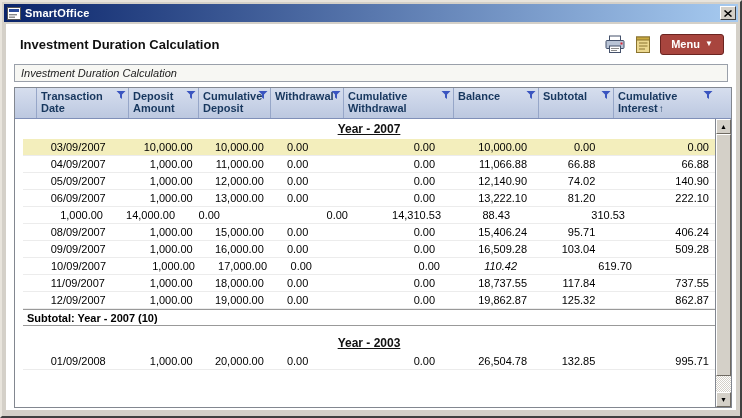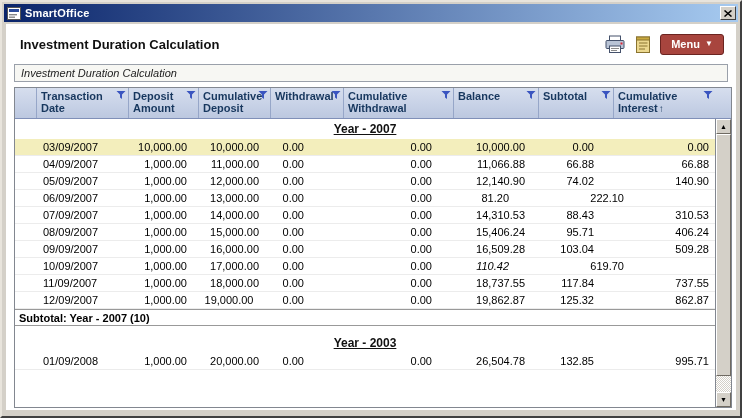--- a/index.html
+++ b/index.html
@@ -80,21 +80,21 @@
     border-right: 1px solid #96a6c8;
     padding: 2px 3px 0 4px;
     font-size: 11px; font-weight: bold; color: #17375e; line-height: 12px;
   }
   .hcell:last-child { border-right: none; }
   .hlabel { display: block; overflow: hidden; padding-right: 11px; }
   .hcell .funnel { position: absolute; top: 2px; right: 2px; }
   .hcell .sort { font-size: 10px; color: #17375e; margin-left: 1px; }
 
   .grid-body { flex: 1; display: flex; overflow: hidden; background: #fff; }
-  .grid-rows { width: 700px; overflow: hidden; }
+  .grid-rows { width: 700px; overflow: hidden; margin-left: 8px; }
 
   .row { display: flex; height: 17px; line-height: 16px; border-bottom: 1px solid #ececec; font-size: 11px; color: #000; }
   .row.sel { background: #f3eebc; }
   .cell { overflow: hidden; white-space: nowrap; }
   .cell.date { text-align: left; padding-left: 6px; }
   .cell.num { text-align: right; }
 
   .yearrow { height: 20px; padding-top: 3px; text-align: center; font-size: 12px; font-weight: bold; color: #111; }
   .yearrow span { text-decoration: underline; }
   .subtotal {
@@ -267,26 +267,26 @@
               <div class="cell num" style="width: 75px; padding-right: 20px;">74.02</div>
               <div class="cell num" style="width: 101px; padding-right: 6px;">140.90</div>
             </div>
             <div class="row">
               <div class="cell" style="width: 22px;"></div>
               <div class="cell date" style="width: 92px;">06/09/2007</div>
               <div class="cell num" style="width: 70px; padding-right: 12px;">1,000.00</div>
               <div class="cell num" style="width: 72px; padding-right: 12px;">13,000.00</div>
               <div class="cell num" style="width: 73px; padding-right: 40px;">0.00</div>
               <div class="cell num" style="width: 110px; padding-right: 22px;">0.00</div>
+              <div class="cell num" style="width: 85px; padding-right: 14px;">13,222.10</div>
               <div class="cell num" style="width: 75px; padding-right: 20px;">81.20</div>
               <div class="cell num" style="width: 101px; padding-right: 6px;">222.10</div>
             </div>
             <div class="row">
               <div class="cell" style="width: 22px;"></div>
-              <div class="cell date" style="width: 92px;">07/09/2007</div>
               <div class="cell num" style="width: 70px; padding-right: 12px;">1,000.00</div>
               <div class="cell num" style="width: 72px; padding-right: 12px;">14,000.00</div>
               <div class="cell num" style="width: 73px; padding-right: 40px;">0.00</div>
               <div class="cell num" style="width: 110px; padding-right: 22px;">0.00</div>
               <div class="cell num" style="width: 85px; padding-right: 14px;">14,310.53</div>
               <div class="cell num" style="width: 75px; padding-right: 20px;">88.43</div>
               <div class="cell num" style="width: 101px; padding-right: 6px;">310.53</div>
             </div>
             <div class="row">
               <div class="cell" style="width: 22px;"></div>
@@ -328,21 +328,21 @@
               <div class="cell num" style="width: 73px; padding-right: 40px;">0.00</div>
               <div class="cell num" style="width: 110px; padding-right: 22px;">0.00</div>
               <div class="cell num" style="width: 85px; padding-right: 14px;">18,737.55</div>
               <div class="cell num" style="width: 75px; padding-right: 20px;">117.84</div>
               <div class="cell num" style="width: 101px; padding-right: 6px;">737.55</div>
             </div>
             <div class="row">
               <div class="cell" style="width: 22px;"></div>
               <div class="cell date" style="width: 92px;">12/09/2007</div>
               <div class="cell num" style="width: 70px; padding-right: 12px;">1,000.00</div>
-              <div class="cell num" style="width: 72px; padding-right: 12px; text-align: center;">19,000.00</div>
+              <div class="cell num" style="width: 72px; padding-right: 12px;">19,000.00</div>
               <div class="cell num" style="width: 73px; padding-right: 40px;">0.00</div>
               <div class="cell num" style="width: 110px; padding-right: 22px;">0.00</div>
               <div class="cell num" style="width: 85px; padding-right: 14px;">19,862.87</div>
               <div class="cell num" style="width: 75px; padding-right: 20px;">125.32</div>
               <div class="cell num" style="width: 101px; padding-right: 6px;">862.87</div>
             </div>
             <div class="subtotal">Subtotal: Year - 2007 (10)</div>
             <div class="yearrow"><span>Year - 2003</span></div>
             <div class="row">
               <div class="cell" style="width: 22px;"></div>

